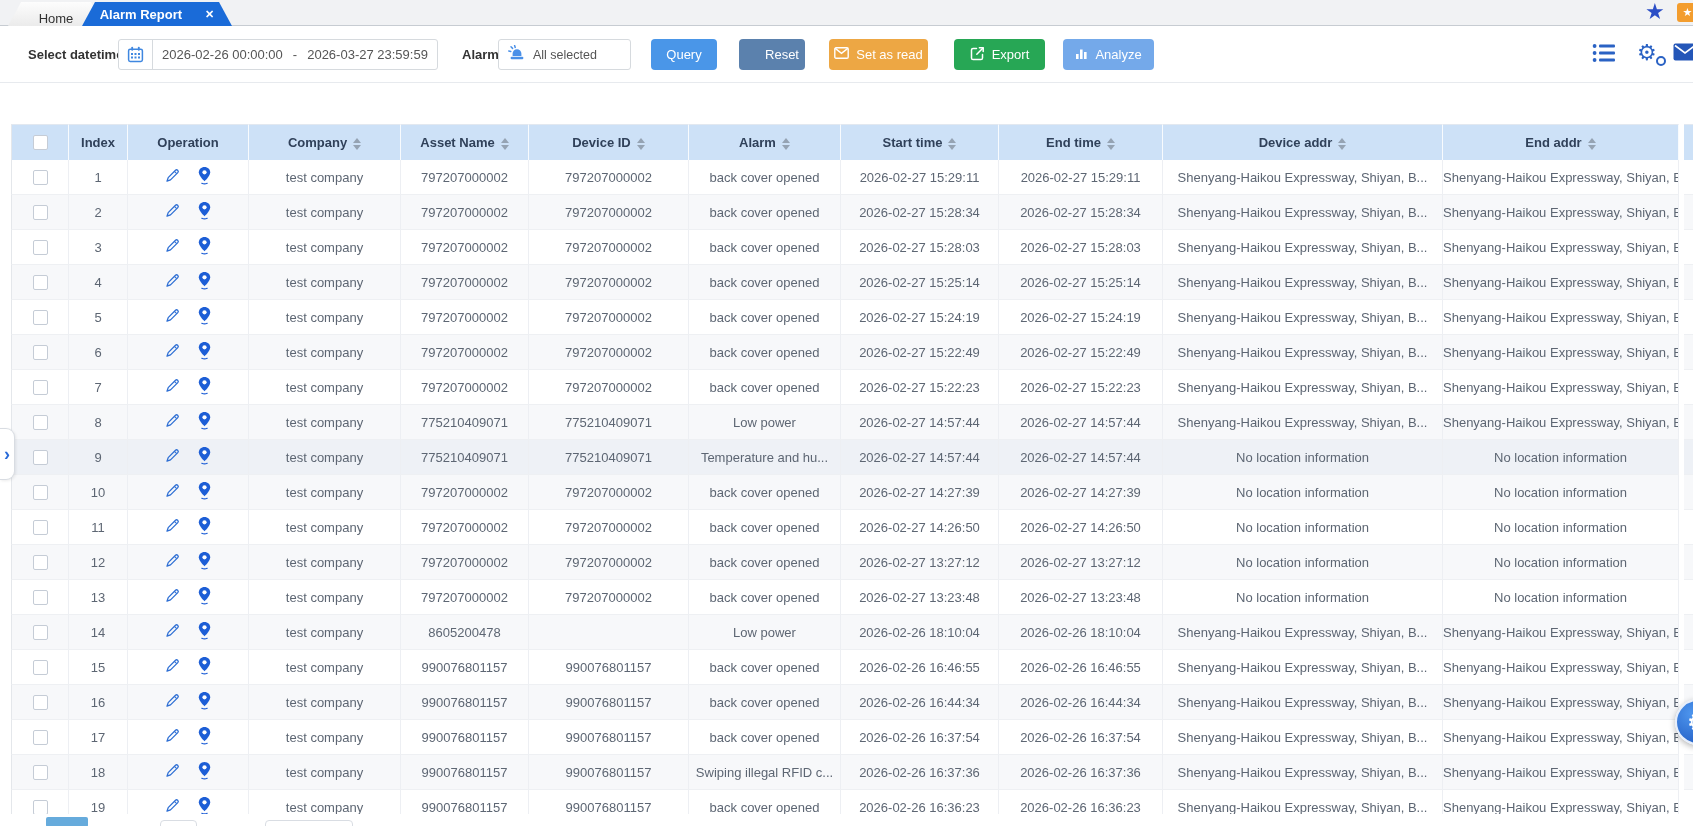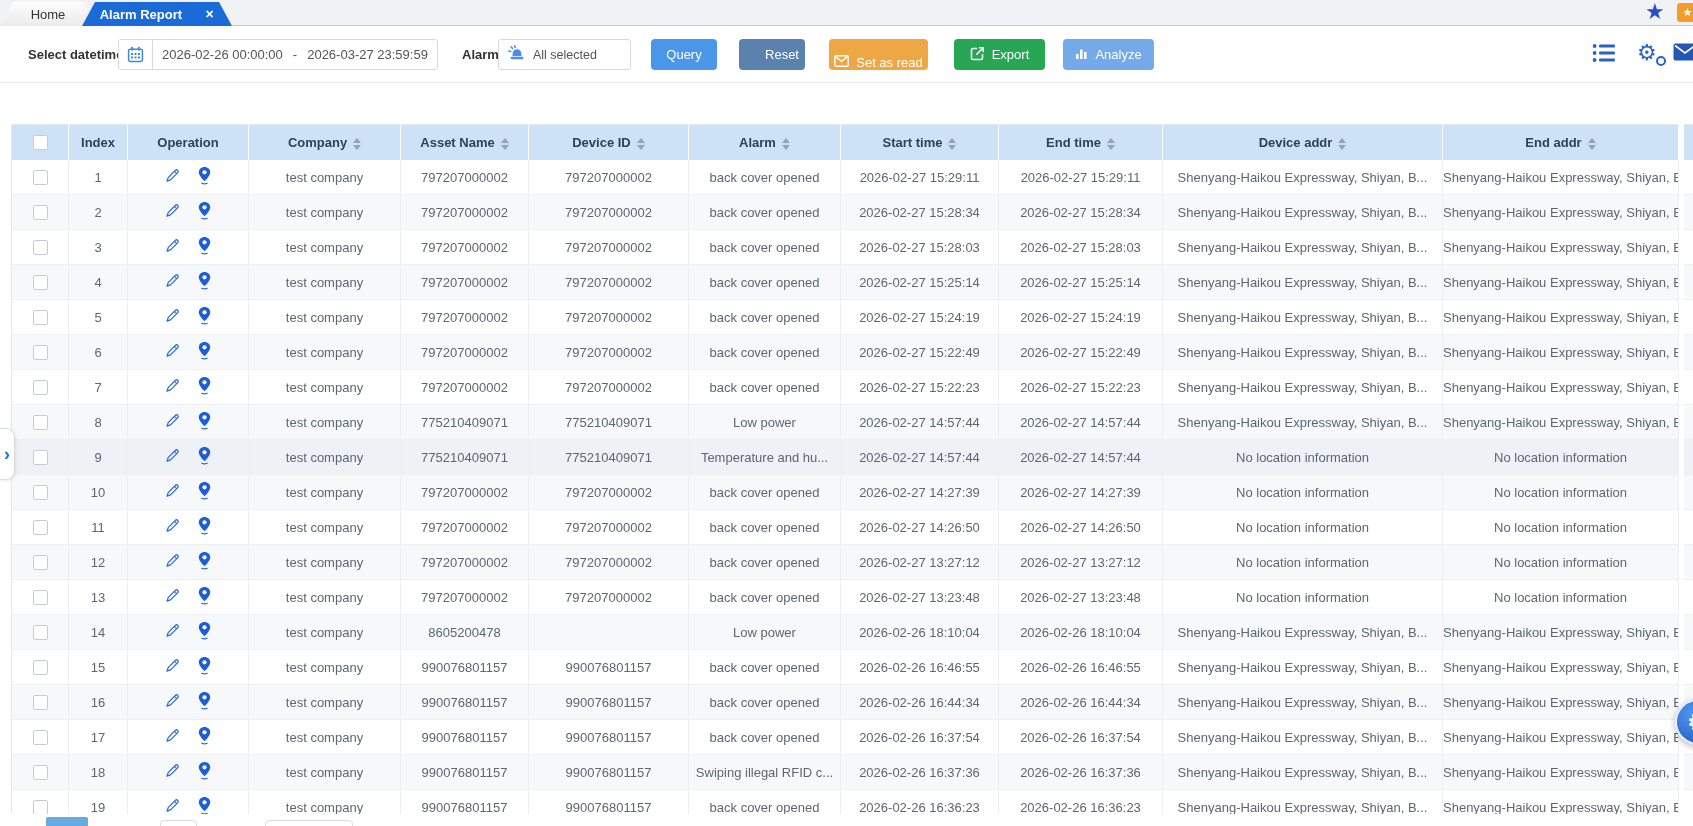--- a/index.html
+++ b/index.html
@@ -8,22 +8,22 @@
     position:relative; overflow:hidden; background:#fff;
     font-family:"Liberation Sans", sans-serif; color:#333;
   }
   .page { position:absolute; inset:0; }
 
   
   .tabbar { position:relative; height:26px; background:#f1f2f4; border-bottom:1px solid #c7ccd2; }
   .tab { position:absolute; top:2px; height:24px; display:flex; align-items:center; justify-content:center;
          font-size:13px; cursor:default;
          clip-path:polygon(13px 0, calc(100% - 13px) 0, 100% 100%, 0 100%); }
-  .tab-home { left:0; width:96px; background:linear-gradient(#fdfdfd,#ebebeb); color:#333;
-              filter:drop-shadow(0 -1px 0 #b8bcc2) drop-shadow(1px 0 0 #c4c8ce) drop-shadow(-1px 0 0 #c4c8ce); }
+  .tab-home { left:8px; width:96px; background:linear-gradient(#fdfdfd,#ebebeb); color:#333;
+              filter:drop-shadow(0 -1px 0 #b8bcc2) drop-shadow(1px 0 0 #c4c8ce) drop-shadow(-1px 0 0 #c4c8ce);align-items:flex-end; }
   .tab-active { left:82px; width:150px; background:#1a6bd8; color:#fff; font-weight:bold; z-index:2; gap:23px; }
   .tab-close { font-size:11px; font-weight:bold; line-height:1; }
   .top-star { position:absolute; left:1645px; top:-1px; font-size:22px; color:#2b4ec6; line-height:26px; }
   .top-folder { position:absolute; left:1677px; top:3px; width:21px; height:19px; background:#f39d2e; border-radius:3px;
                 color:#fff; font-size:11px; text-align:center; line-height:19px; }
 
   
   .filterbar { position:relative; height:57px; background:#fff; border-bottom:1px solid #e7eaee; }
   .flabel { position:absolute; top:0; height:57px; line-height:57px; font-size:13px; font-weight:bold; color:#333; }
   .lbl-datetime { left:28px; }
@@ -31,21 +31,21 @@
   .dt-box { position:absolute; left:118px; top:13px; width:320px; height:31px; border:1px solid #d6dade; border-radius:3px;
             display:flex; align-items:center; background:#fff; }
   .dt-ico { width:34px; height:100%; border-right:1px solid #d6dade; display:flex; align-items:center; justify-content:center; }
   .dt-text { flex:1; display:flex; align-items:center; justify-content:center; gap:10px; font-size:13px; color:#555; }
   .alarm-box { position:absolute; left:498px; top:13px; width:133px; height:31px; border:1px solid #d6dade; border-radius:3px;
                display:flex; align-items:center; gap:7px; padding-left:9px; font-size:12.5px; color:#555; background:#fff; }
   .btn { position:absolute; top:13px; height:31px; border:none; border-radius:4px; color:#fff; font-size:13px;
          font-family:"Liberation Sans",sans-serif; display:flex; align-items:center; justify-content:center; gap:7px; cursor:pointer; }
   .btn-query   { left:651px; width:66px; background:#4a96e8; }
   .btn-reset   { left:739px; width:66px; background:#5b81ad;padding-left:20px; }
-  .btn-setread { left:829px; width:99px; background:#eda744;align-items:flex-end; }
+  .btn-setread { left:829px; width:99px; background:#eda744; }
   .btn-export  { left:954px; width:91px; background:#27a755; }
   .btn-analyze { left:1063px; width:91px; background:#74a9ea; }
   .icon-list { left:1592px; top:17px; position:absolute; }
   .icon-gearsearch { left:1637px; top:14px; position:absolute; width:26px; height:26px; font-size:22px; line-height:26px; color:#2a62c4; }
   .icon-gearsearch .mag { position:absolute; right:-3px; bottom:0; width:10px; height:10px; border:2.2px solid #2a62c4;
                           border-radius:50%; background:rgba(255,255,255,.85); }
   .icon-mailtop { left:1673px; top:17px; position:absolute; }
 
   
   .subtabs { position:relative; height:41px; display:flex; align-items:center; gap:30px; padding-left:44px; background:#fff; }

